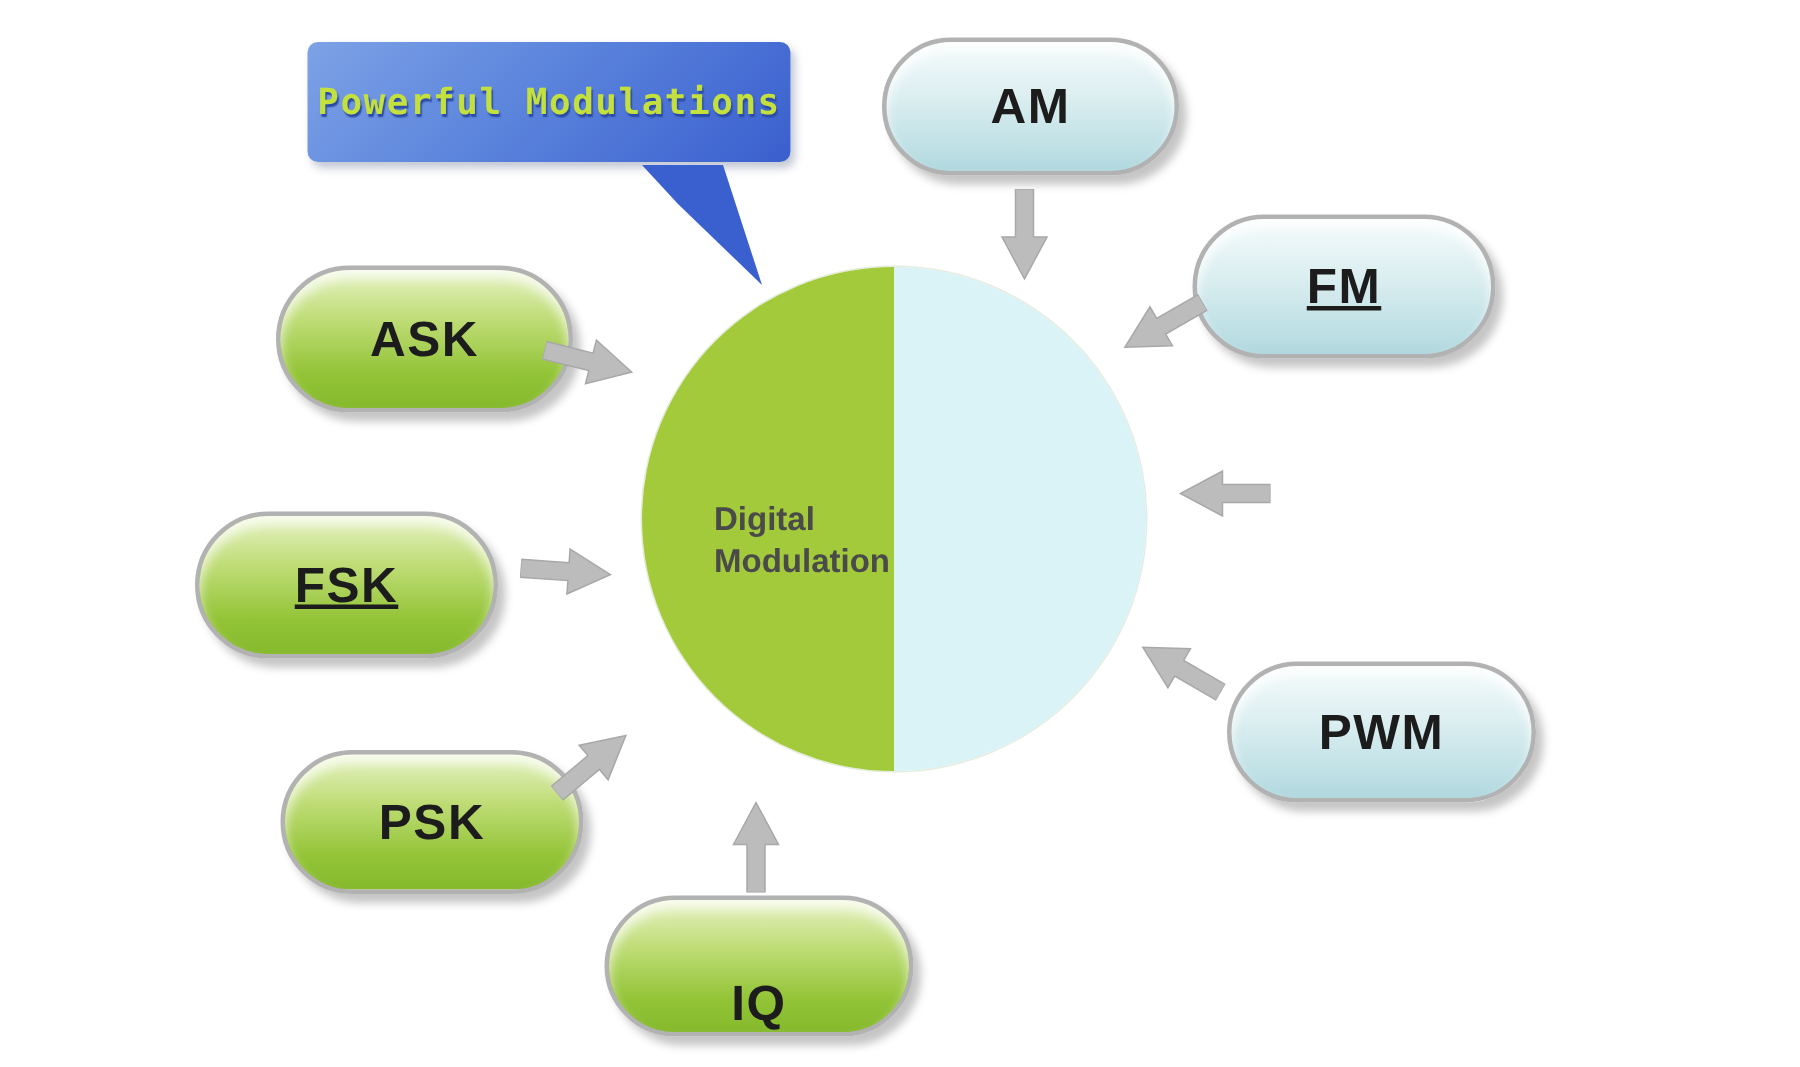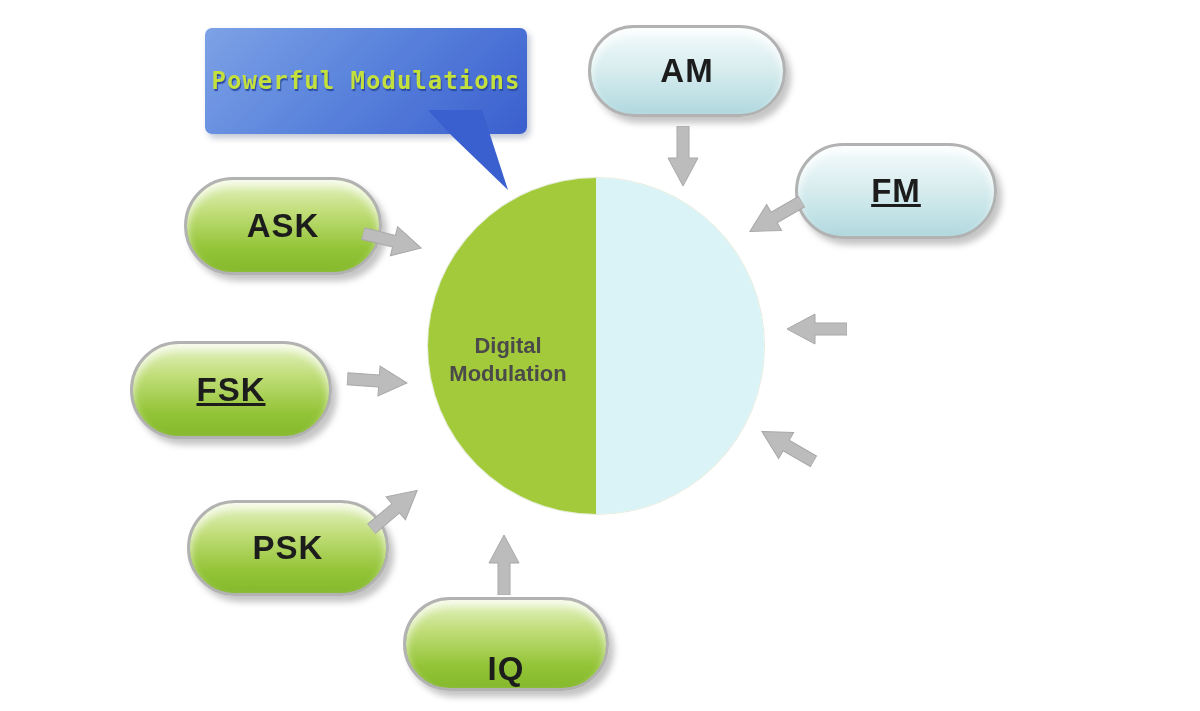--- a/index.html
+++ b/index.html
@@ -23,30 +23,30 @@
     background: linear-gradient(90deg, #a3ca3a 0%, #a3ca3a 50%, #d9f3f6 50%, #d9f3f6 100%);
     box-shadow: 0 0 0 1px rgba(180,200,160,0.35);
   }
   .half-label {
     position: absolute;
     font-weight: bold;
     font-size: 22px;
     color: #4a4a4a;
     line-height: 1.25;
   }
-  .digital-label { left: 448px; top: 332px; width: 120px; text-align: center; }
+  .digital-label { left: 476px; top: 332px; width: 120px; }
   .analog-label  { left: 612px; top: 308px; width: 130px; }
 
   
   .callout {
     position: absolute;
     left: 205px;
     top: 28px;
     width: 322px;
-    height: 106px;
+    height: 80px;
     border-radius: 7px;
     background: linear-gradient(135deg, #7da2e6 0%, #5b84dc 45%, #3a5fce 100%);
     box-shadow: 3px 4px 6px rgba(120,130,160,0.45);
     display: flex;
     align-items: center;
     justify-content: center;
   }
   .callout-text {
     font-family: "DejaVu Sans Mono", monospace;
     font-weight: bold;
@@ -126,20 +126,23 @@
 
   <div class="circle"></div>
   <div class="half-label digital-label">Digital Modulation</div>
 
   <div class="pill blue pill-am">
     <span>AM</span>
   </div>
   <div class="pill blue pill-fm">
     <span>FM</span>
   </div>
+  <div class="pill blue pill-pwm">
+    <span>PWM</span>
+  </div>
 
   <div class="pill green pill-ask">
     <span>ASK</span>
   </div>
   <div class="pill green pill-fsk">
     <span>FSK</span>
   </div>
   <div class="pill green pill-psk">
     <span>PSK</span>
   </div>

